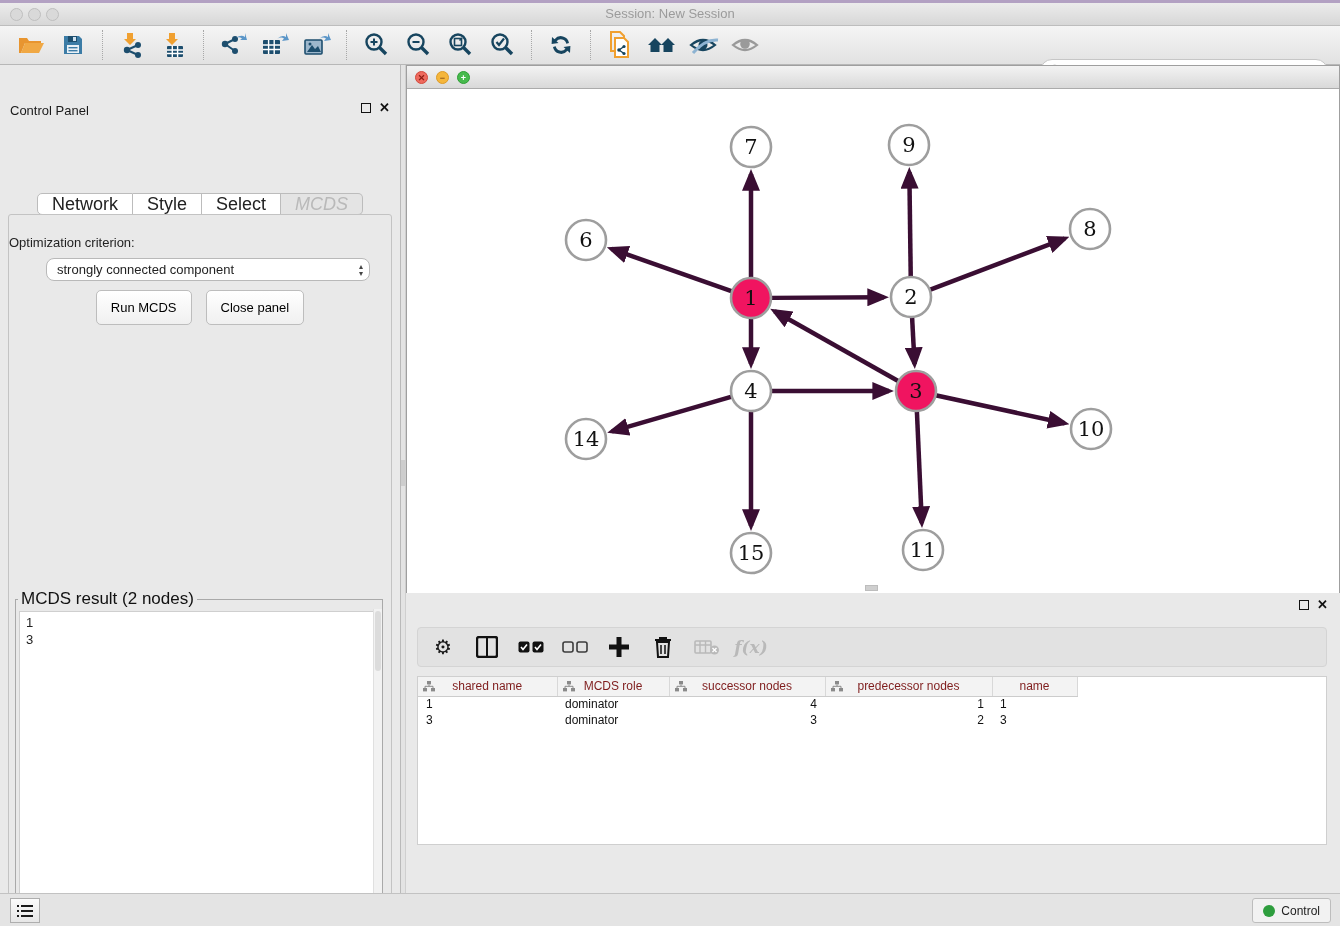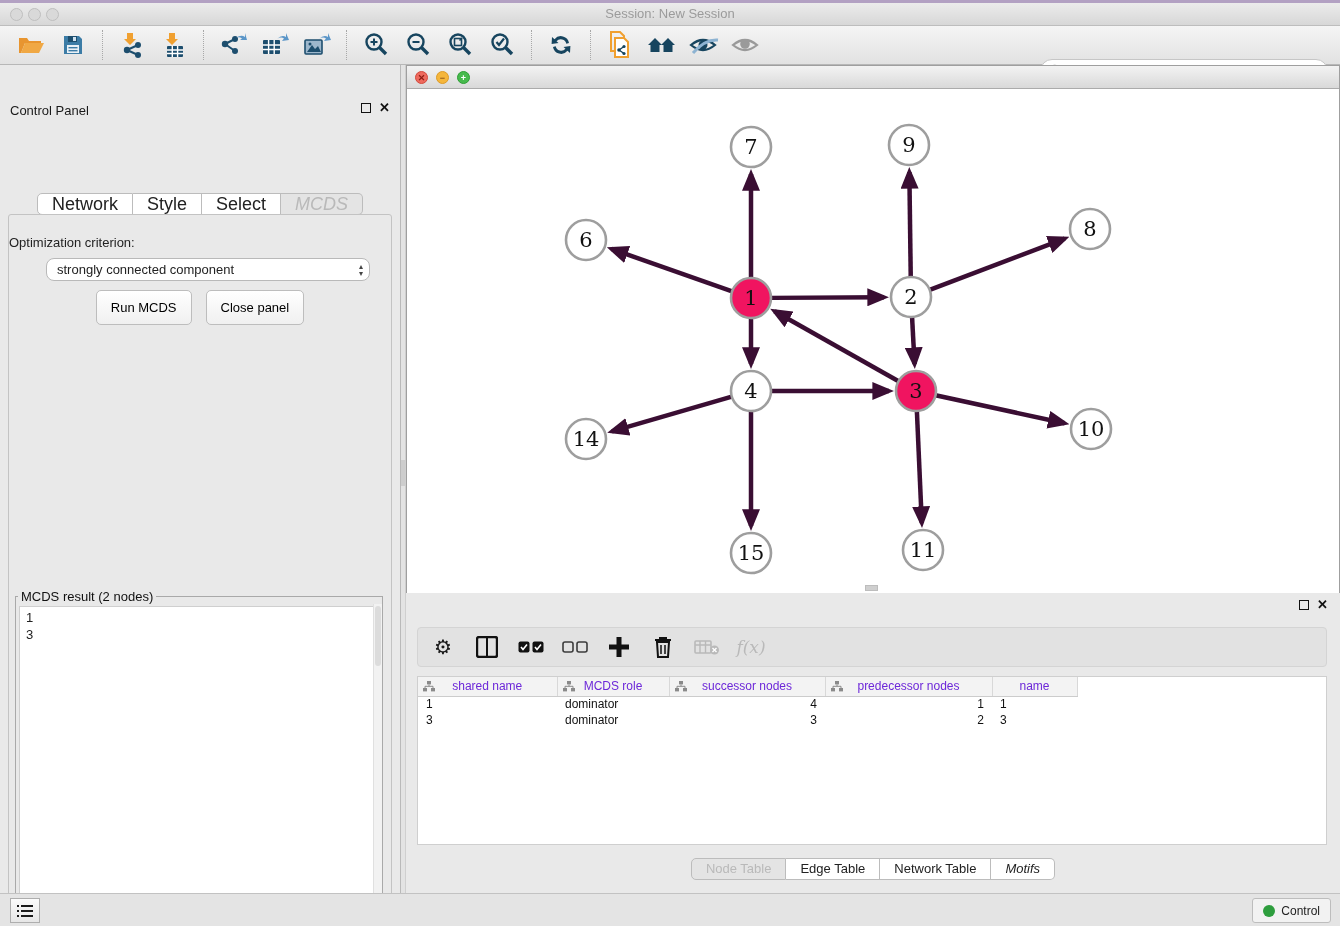--- a/index.html
+++ b/index.html
@@ -41,21 +41,21 @@
   .dropdown { position:absolute; left:37px; top:43px; width:324px; height:23px; background:#fff;
     border:1px solid #b9b9b9; border-radius:8px; display:flex; align-items:center;
     padding:0 6px 0 10px; cursor:pointer; }
   .dd-val { flex:1; }
   .dd-arrows { font-size:8px; line-height:7px; color:#444; text-align:center; }
   .btn { height:35px; background:linear-gradient(#ffffff,#f0f0f0); border:1px solid #bdbdbd;
     border-radius:5px; padding:0 14px; font-size:13px; cursor:pointer; font-family:inherit; }
   .cp-buttons { position:absolute; left:0; right:0; top:75px; display:flex; justify-content:center; gap:14px; }
   fieldset.result { position:absolute; left:6px; right:8px; top:374px; height:379px;
     border:1px solid #a9a9a9; background:#e9e9e9; }
-  fieldset.result legend { font-size:13px; color:#111; padding:0 3px; margin-left:2px; }
+  fieldset.result legend { font-size:17px; color:#111; padding:0 3px; margin-left:2px; }
   .result-area { position:absolute; left:3px; right:3px; top:2px; bottom:3px; background:#fff;
     border:1px solid #cfcfcf; font-family:"Liberation Sans",sans-serif; font-size:13px;
     padding:2px 6px; white-space:pre; line-height:17px; }
   .result-scroll { position:absolute; right:0; top:0; bottom:0; width:9px; background:#f2f2f2; border-left:1px solid #e0e0e0; }
   .result-thumb { position:absolute; top:2px; left:1px; width:6px; height:60px; background:#dcdcdc; border-radius:3px; }
 
   
   .v-divider { position:absolute; left:400px; top:65px; width:6px; height:828px; background:#e3e3e3;
     border-left:1px solid #b9b9b9; border-right:1px solid #cfcfcf; cursor:col-resize; }
   .v-grip { position:absolute; top:395px; left:0; width:4px; height:26px; background:#cdcdcd; }
@@ -74,26 +74,26 @@
   .net-canvas { position:absolute; left:0; top:23px; width:932px; height:504px; background:#fff; cursor:default; }
   .net-grip { position:absolute; left:458px; bottom:1px; width:13px; height:6px; background:#cfcfcf; border:1px solid #bdbdbd; }
 
   
   .table-panel { position:absolute; left:406px; top:595px; width:934px; height:298px; background:#e9e9e9; }
   .tp-header { position:absolute; left:11px; top:5px;margin-top:39px; }
   .tp-toolbar { position:absolute; left:11px; top:32px; width:910px; height:40px; background:#e2e2e2;
     border:1px solid #d4d4d4; border-radius:4px; display:flex; align-items:center; padding-left:12px; gap:18px; }
   .tp-ic { width:26px; height:26px; display:flex; align-items:center; justify-content:center; cursor:pointer; }
   .gear { font-size:20px; color:#1a1a1a; }
-  .fx { font-family:"DejaVu Serif", serif; font-style:italic; font-size:17px; color:#b9b9b9; }
+  .fx { font-family:"DejaVu Serif", serif; font-style:italic; font-size:17px; color:#b9b9b9;font-weight:bold; }
   .tp-table { position:absolute; left:11px; top:81px; width:910px; height:169px; background:#fff;
     border:1px solid #cfcfcf; font-size:12px; }
   .tp-table table { border-collapse:collapse; width:100%; }
   .tp-table th { background:#f3f3f3; border-right:1px solid #d8d8d8; border-bottom:1px solid #cccccc;
-    font-weight:normal; height:19px; font-size:12px; color:#6d28d9; text-align:center; position:relative; padding:0 4px; }
+    font-weight:normal; height:19px; font-size:12px; color:#7f1d1d; text-align:center; position:relative; padding:0 4px; }
   .tp-table th .hier { position:absolute; left:5px; top:4px; }
   .tp-table td { height:16px; padding:0 8px; font-size:12px; color:#111; }
   td.ra { text-align:right; } td.la { text-align:left; }
   .tp-tabs { position:absolute; left:0; right:0; top:263px; display:flex; justify-content:center; }
   .tp-tabs .seg { font-size:13px; }
 
   
   .status-bar { position:absolute; left:0; top:893px; width:1340px; height:33px; background:#e4e4e4;
     border-top:1px solid #c2c2c2; }
   .list-btn { position:absolute; left:10px; top:4px; width:30px; height:25px;
@@ -477,26 +477,20 @@
             <td class="la">3</td>
             <td class="la">dominator</td>
             <td class="ra">3</td>
             <td class="ra">2</td>
             <td class="la">3</td>
             <td></td>
           </tr>
         </tbody>
       </table>
     </div>
-    <div class="tp-tabs">
-      <span class="seg disabled">Node Table</span>
-      <span class="seg">Edge Table</span>
-      <span class="seg">Network Table</span>
-      <span class="seg">Motifs</span>
-    </div>
   </div>
 
   <div class="status-bar">
     <div class="list-btn">
       <svg width="18" height="16" viewBox="0 0 18 16">
           <g fill="#1a1a1a">
             <rect x="1" y="2" width="2" height="2"></rect>
             <rect x="5" y="2" width="12" height="2"></rect>
             <rect x="1" y="7" width="2" height="2"></rect>
             <rect x="5" y="7" width="12" height="2"></rect>

